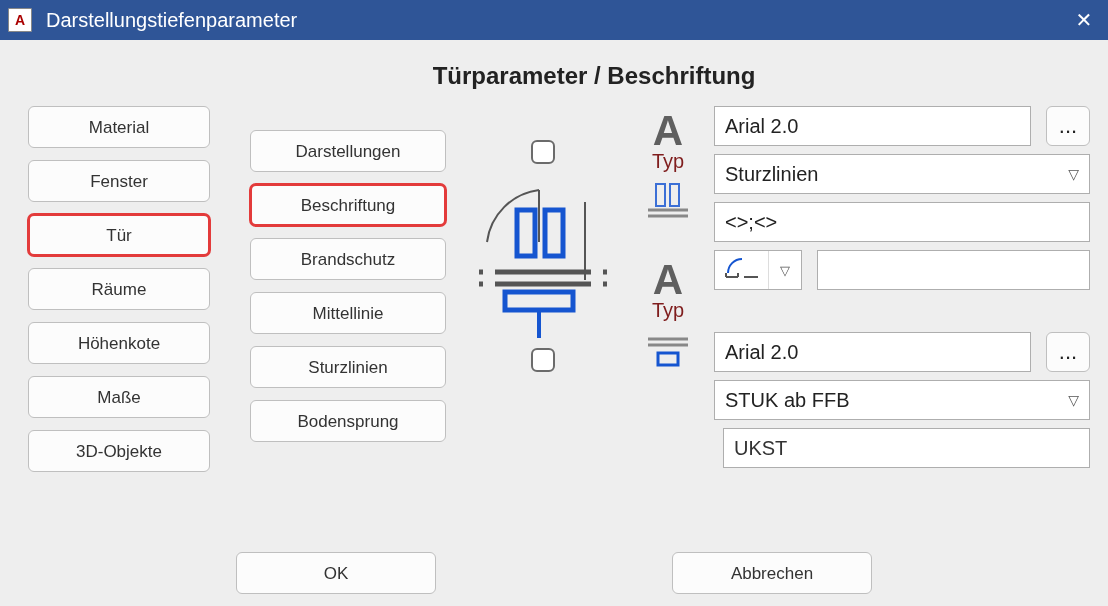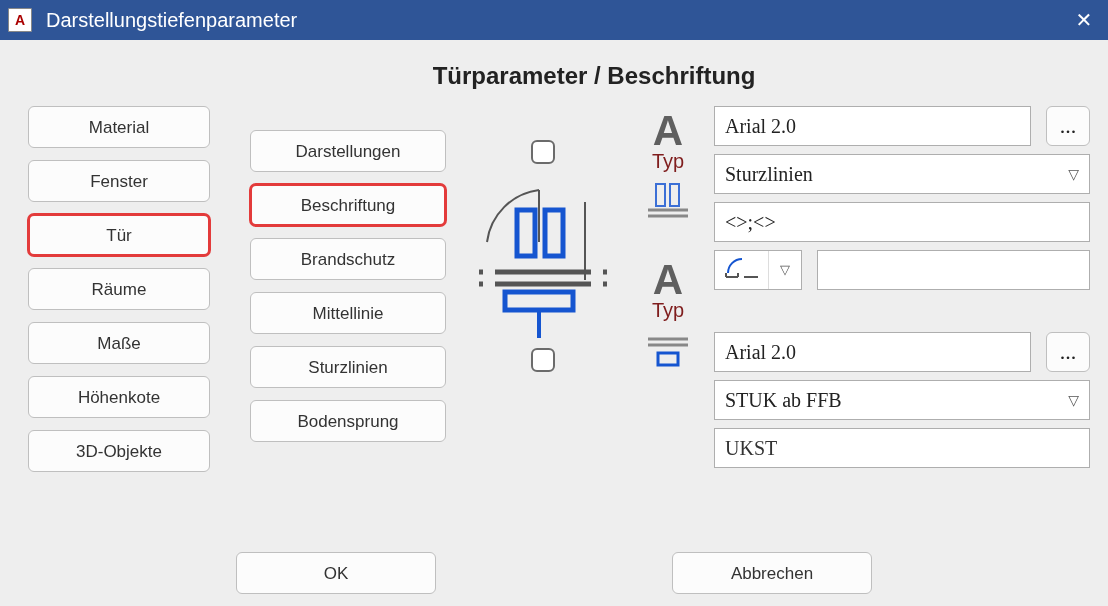--- a/index.html
+++ b/index.html
@@ -124,34 +124,33 @@
     width: 46px; height: 46px;
     display:flex;align-items:center;justify-content:center;
     margin-bottom: 30px;
   }
 
   .field-row {
     display: flex;
     align-items: center;
     margin-bottom: 8px;
     gap: 15px;
-    font-family: Liberation Serif, serif;
   }
   .text-input, .select-box, .readonly-box {
     height: 40px;
     background: #fff;
     border: 1px solid #aeaeae;
     font-size: 20px;
     padding: 0 10px;
     display: flex;
     align-items: center;
     border-radius: 0;
   }
   .text-input { flex: 1; }
-  .readonly-box { flex: 1; color:#333;}
+  .readonly-box { flex: 1; color:#333;margin-left:9px;}
   .ellipsis-btn {
     width: 44px; height: 40px;
     background: #fcfcfc;
     border: 1px solid #bfbfbf;
     border-radius: 6px;
     font-size: 22px;
     cursor: pointer;
     display:flex;align-items:center;justify-content:center;
     line-height:1;
   }
@@ -203,22 +202,22 @@
   <div class="content">
     <div class="page-title">Türparameter / Beschriftung</div>
 
     <div class="columns">
 
       <div class="col1">
         <button class="btn">Material</button>
         <button class="btn">Fenster</button>
         <button class="btn highlight">Tür</button>
         <button class="btn">Räume</button>
+        <button class="btn">Höhenkote</button>
         <button class="btn">Maße</button>
-        <button class="btn">Höhenkote</button>
         <button class="btn">3D-Objekte</button>
       </div>
 
       <div class="col2">
         <button class="btn">Darstellungen</button>
         <button class="btn highlight">Beschriftung</button>
         <button class="btn">Brandschutz</button>
         <button class="btn">Mittellinie</button>
         <button class="btn">Sturzlinien</button>
         <button class="btn">Bodensprung</button>

